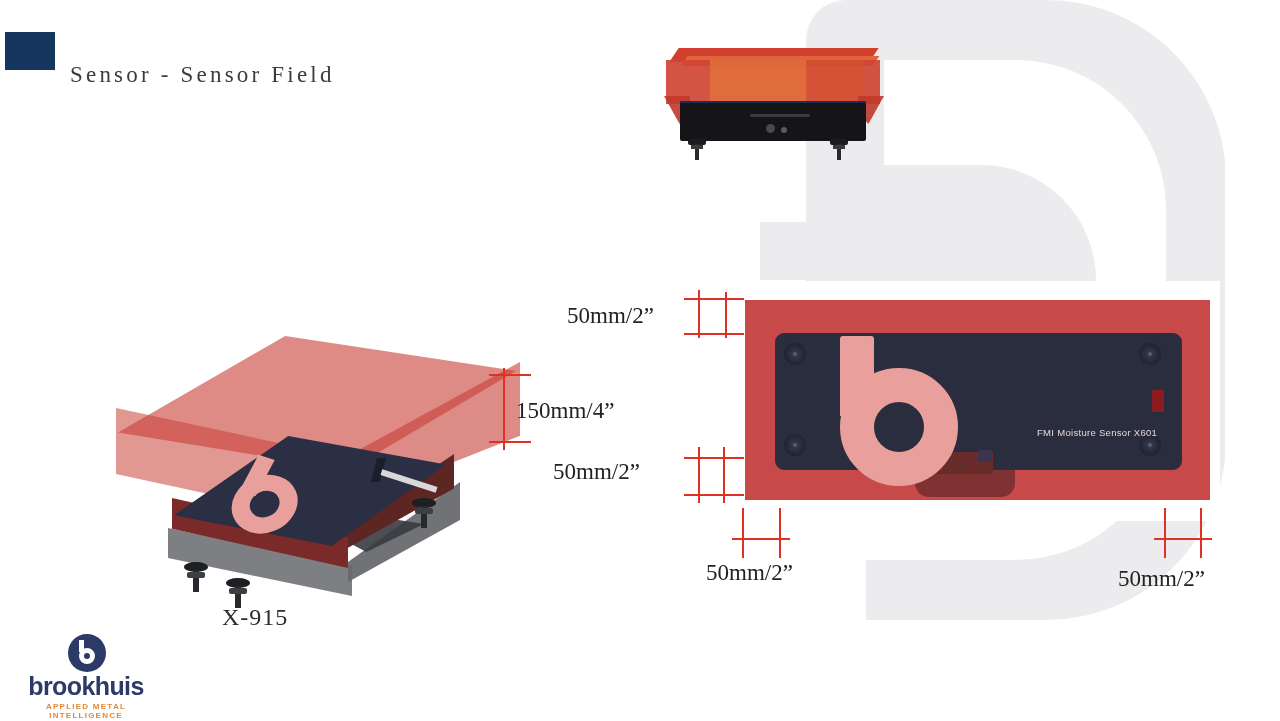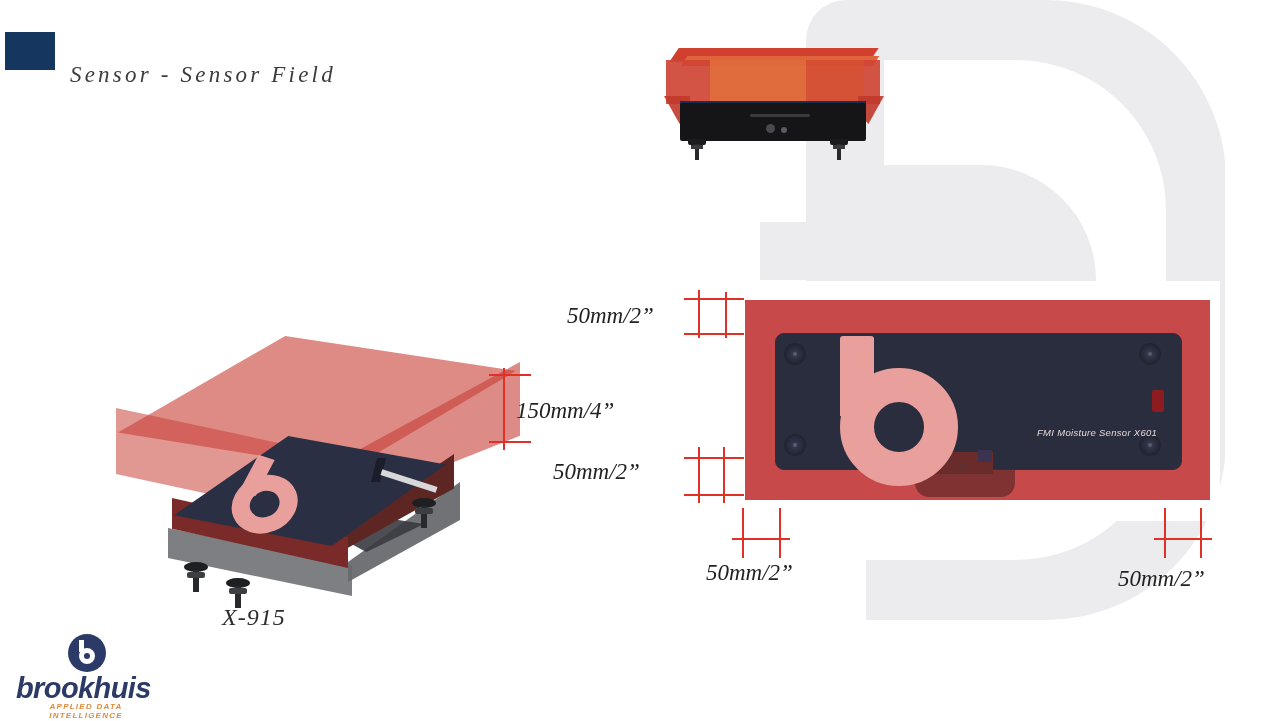--- a/index.html
+++ b/index.html
@@ -3,21 +3,21 @@
 <meta charset="utf-8">
 <style>
   html,body{margin:0;padding:0;}
   body{
     width:1280px;height:721px;
     background:#ffffff;
     font-family:"Liberation Serif", serif;
     overflow:hidden;
     position:relative;
   }
-  #slide{position:absolute;inset:0;width:1225px;height:721px;overflow:hidden;background:#fff;font-style:italic;}
+  #slide{position:absolute;inset:0;width:1225px;height:721px;overflow:hidden;background:#fff;}
 
   
   .wm{position:absolute;pointer-events:none;}
   #wm-stem{
     left:806px;top:0px;width:78px;height:358px;
     background:#ececee;
     border-top-left-radius:40px;
   }
   #wm-bowl-outer{
     left:866px;top:0px;width:360px;height:620px;
@@ -310,21 +310,22 @@
   #logo-mark-ring{
     position:absolute;left:63px;top:14px;width:16px;height:16px;
     border-radius:50%;border:5px solid #ffffff;box-sizing:border-box;
   }
   #logo-mark-stem{
     position:absolute;left:63px;top:6px;width:5px;height:12px;background:#ffffff;
   }
   #logo-word{
     position:absolute;left:0px;top:38px;width:140px;
     font-family:"Liberation Sans", sans-serif;
-    font-size:29px;font-weight:bold;color:#2b3a66;letter-spacing:-0.6px;
+    font-size:25px;font-weight:bold;color:#2b3a66;letter-spacing:-0.6px;
+    text-align:center;
   }
   #logo-tag{
     position:absolute;left:0px;top:68px;width:140px;
     font-family:"Liberation Sans", sans-serif;
     font-size:8px;font-weight:bold;color:#e08a3c;letter-spacing:1.25px;
     text-align:center;
   }
 </style>
 </head>
 <body>
@@ -443,16 +444,16 @@
   <div class="dimline" id="d5-v1"></div>
   <div class="dimline" id="d5-h1"></div>
   <div class="dimline" id="d5-h2"></div>
   <div class="dimtxt" id="d5-txt">150mm/4”</div>
 
   <div id="logo">
     <div id="logo-mark"></div>
     <div id="logo-mark-stem"></div>
     <div id="logo-mark-ring"></div>
     <div id="logo-word">brookhuis</div>
-    <div id="logo-tag">APPLIED DATA INTELLIGENCE</div>
+    <div id="logo-tag">APPLIED METAL INTELLIGENCE</div>
   </div>
 
 </div>
 
 </body></html>

